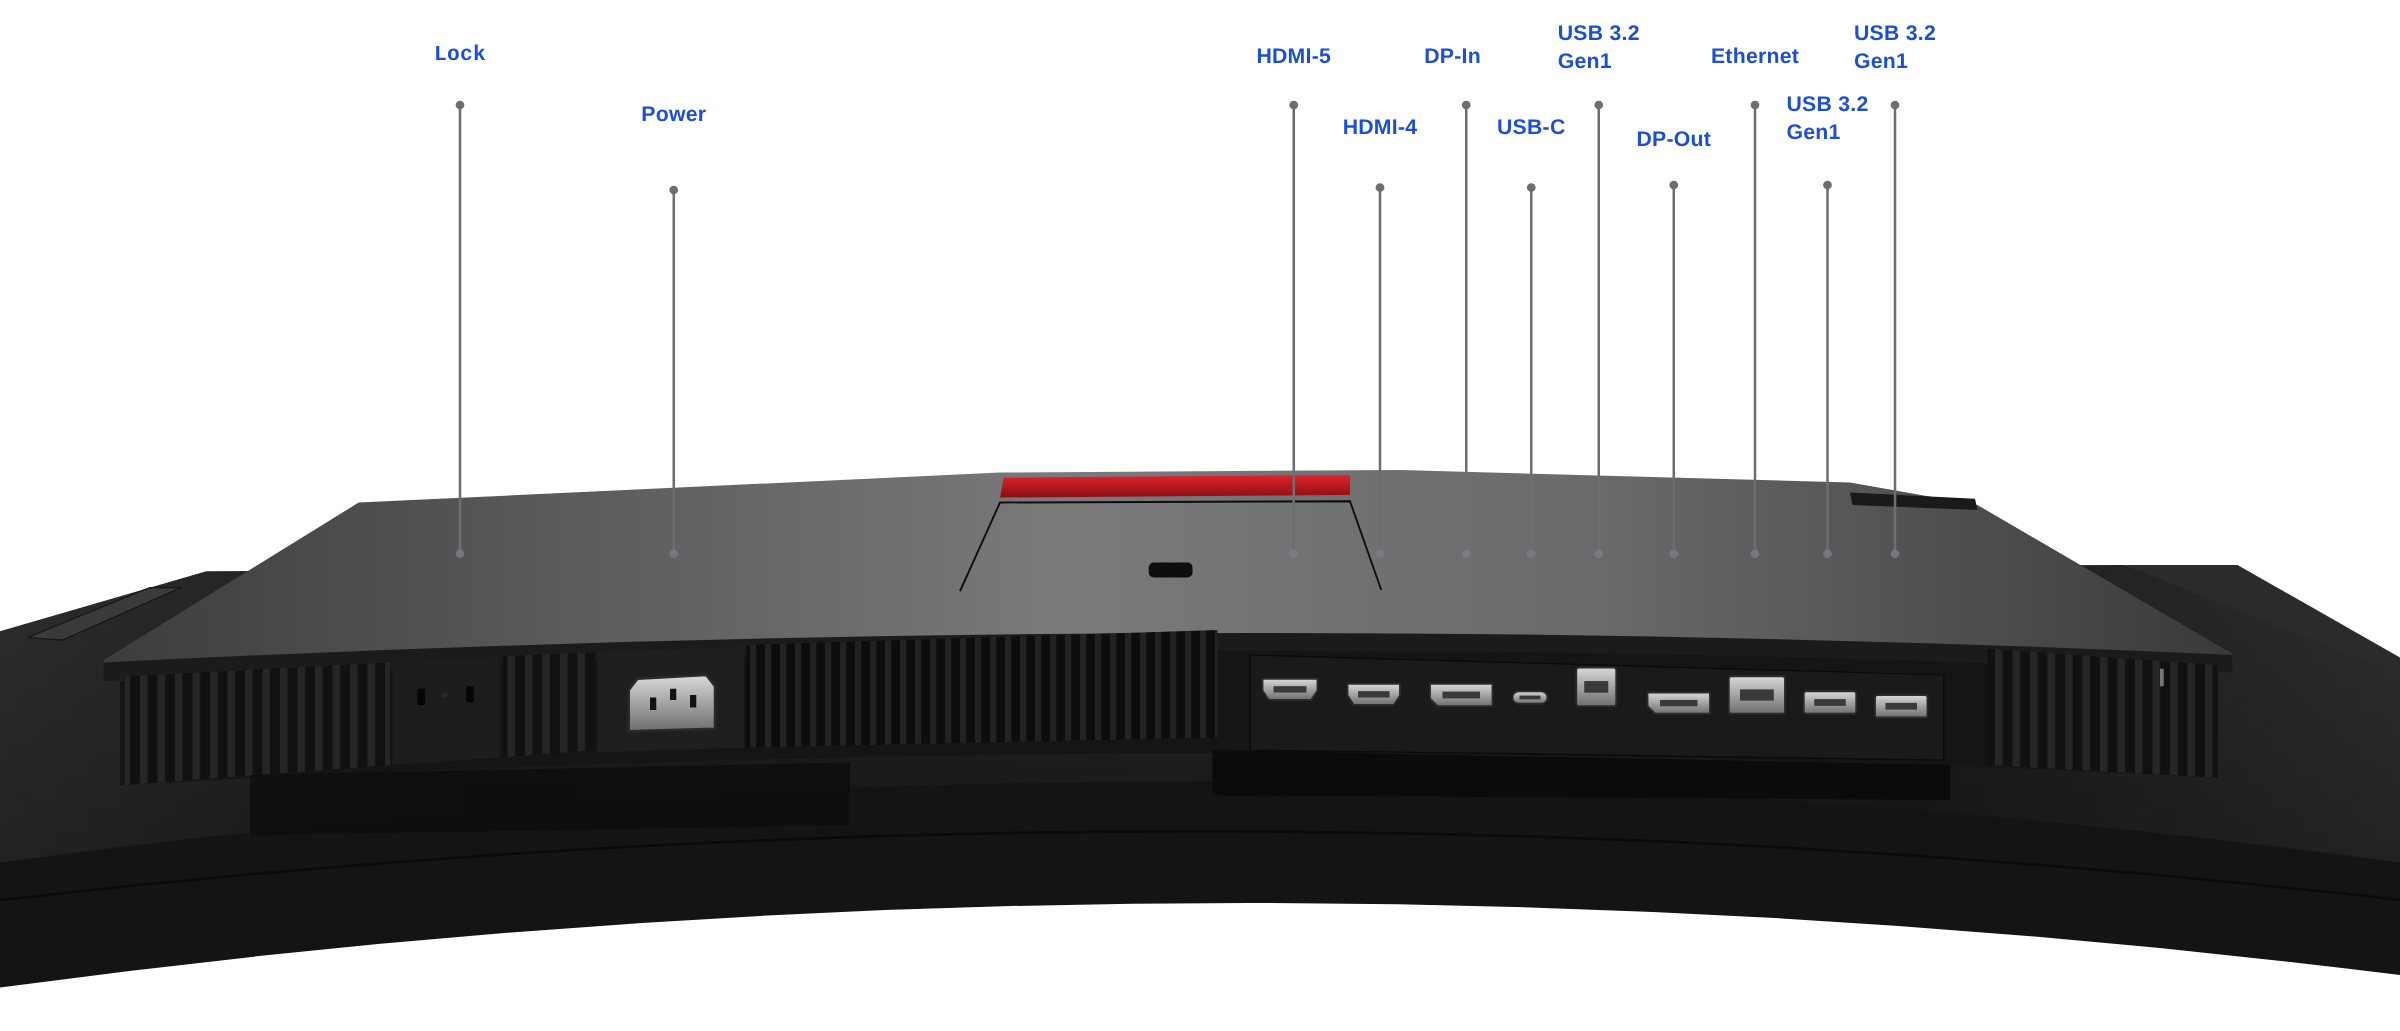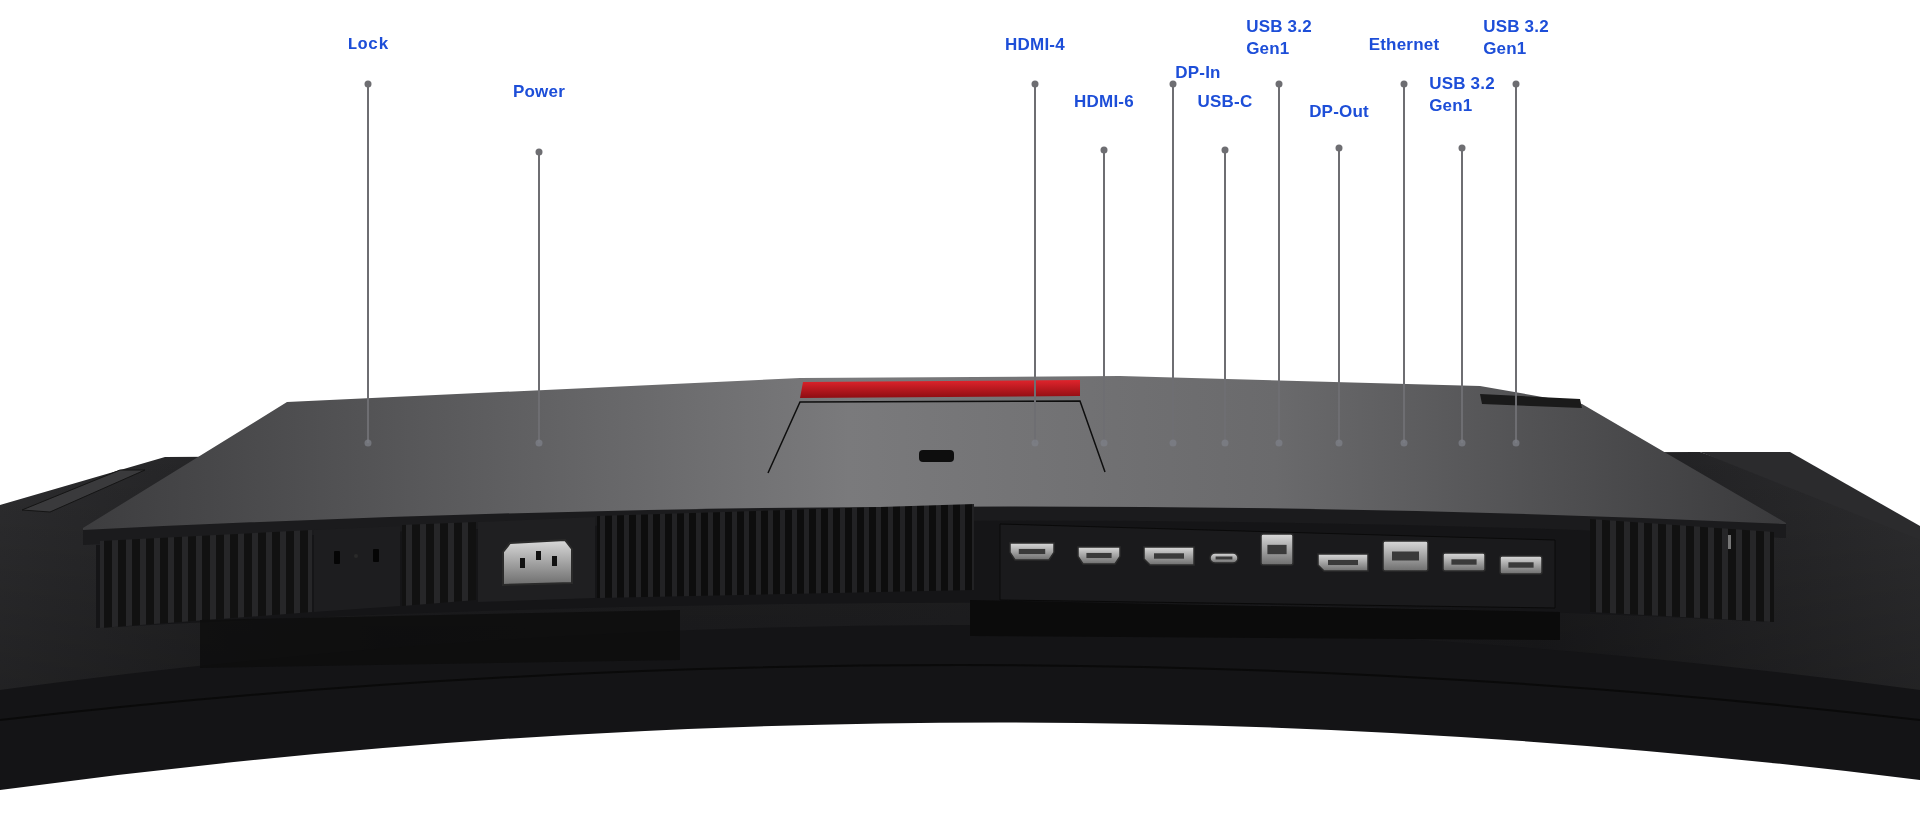--- a/index.html
+++ b/index.html
@@ -150,32 +150,32 @@
       <div class="leader" style="left: 368px; top: 84px; height: 359px;"></div>
       <div class="leader-dot" style="left: 368px; top: 84px;"></div>
       <div class="leader-end" style="left: 368px; top: 443px;"></div>
       <div class="callout-label" style="left: 539px; top: 81px;">
         <div>Power</div>
       </div>
       <div class="leader" style="left: 539px; top: 152px; height: 291px;"></div>
       <div class="leader-dot" style="left: 539px; top: 152px;"></div>
       <div class="leader-end" style="left: 539px; top: 443px;"></div>
       <div class="callout-label" style="left: 1035px; top: 34px;">
-        <div>HDMI-4</div>
+        <div>HDMI-5</div>
       </div>
       <div class="leader" style="left: 1035px; top: 84px; height: 359px;"></div>
       <div class="leader-dot" style="left: 1035px; top: 84px;"></div>
       <div class="leader-end" style="left: 1035px; top: 443px;"></div>
       <div class="callout-label" style="left: 1104px; top: 91px;">
-        <div>HDMI-6</div>
+        <div>HDMI-4</div>
       </div>
       <div class="leader" style="left: 1104px; top: 150px; height: 293px;"></div>
       <div class="leader-dot" style="left: 1104px; top: 150px;"></div>
       <div class="leader-end" style="left: 1104px; top: 443px;"></div>
-      <div class="callout-label" style="left: 1198px; top: 34px; margin-top: 28px;">
+      <div class="callout-label" style="left: 1162px; top: 34px;">
         <div>DP-In</div>
       </div>
       <div class="leader" style="left: 1173px; top: 84px; height: 359px;"></div>
       <div class="leader-dot" style="left: 1173px; top: 84px;"></div>
       <div class="leader-end" style="left: 1173px; top: 443px;"></div>
       <div class="callout-label" style="left: 1225px; top: 91px;">
         <div>USB-C</div>
       </div>
       <div class="leader" style="left: 1225px; top: 150px; height: 293px;"></div>
       <div class="leader-dot" style="left: 1225px; top: 150px;"></div>

